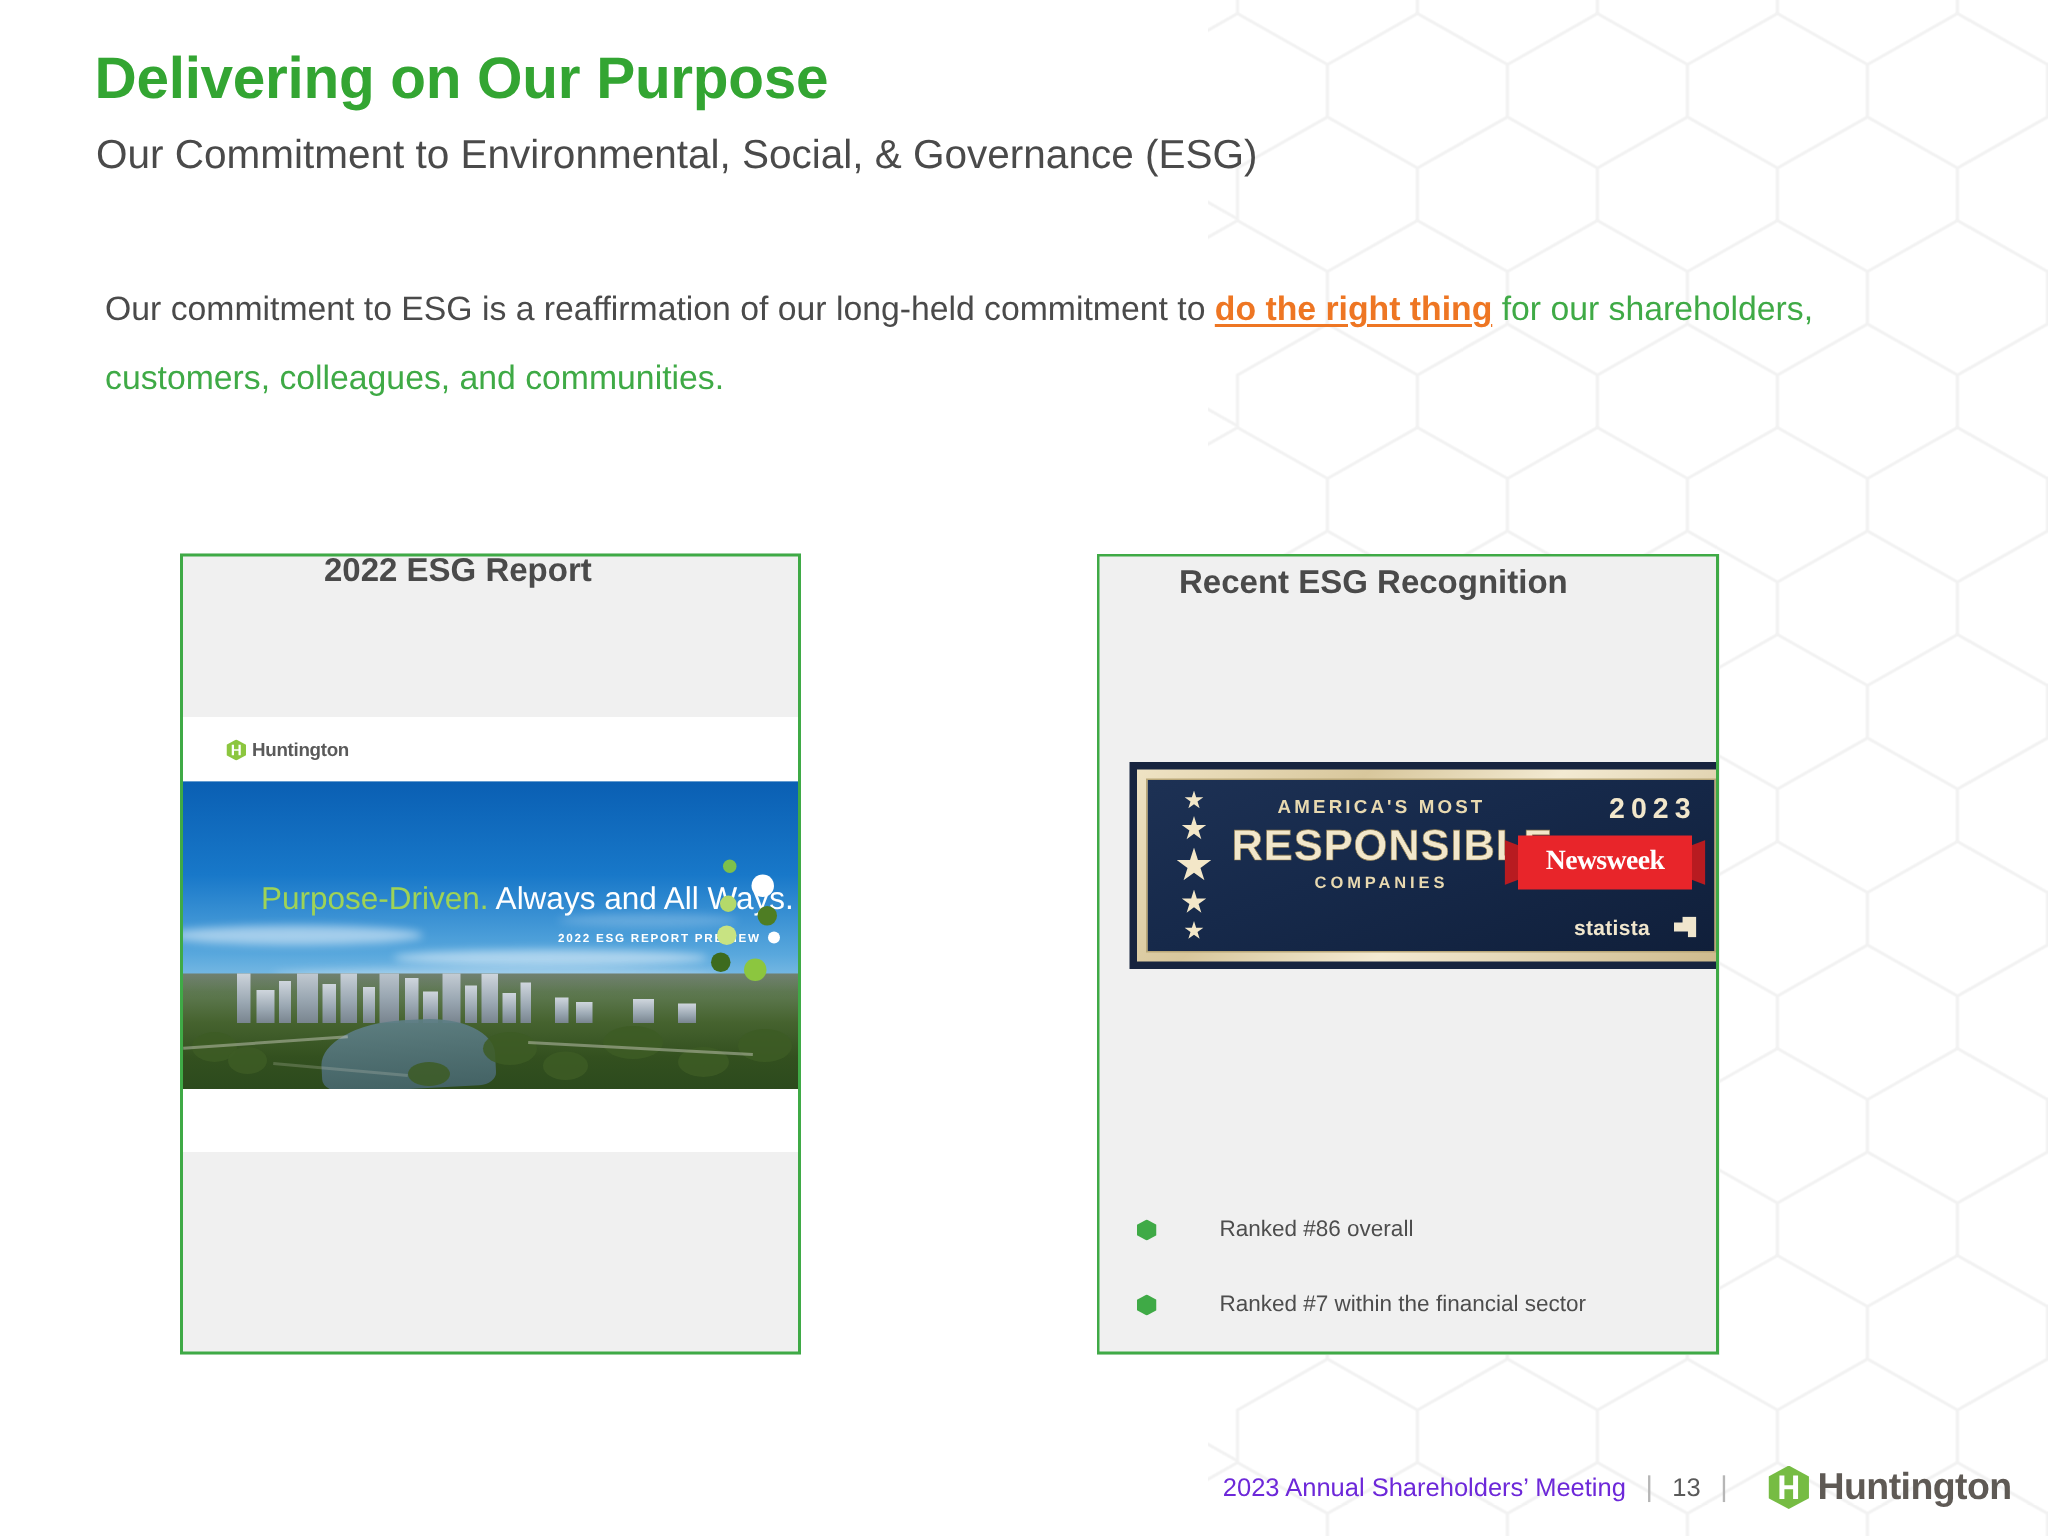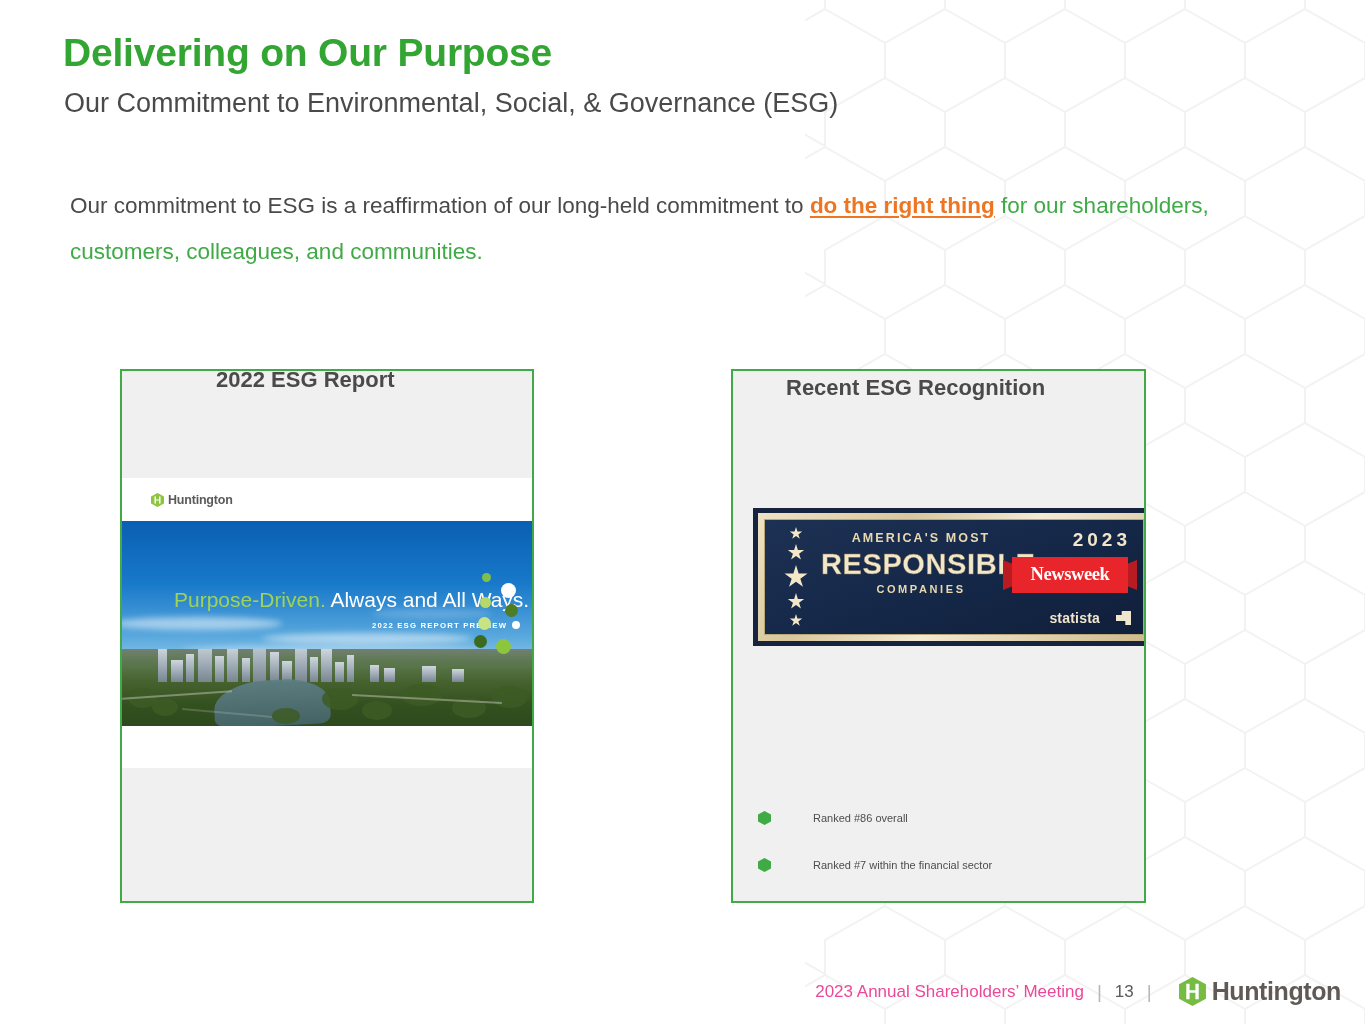--- a/index.html
+++ b/index.html
@@ -325,36 +325,36 @@
     display: flex;
     align-items: center;
     margin-bottom: 33px;
   }
   .hexbullet {
     width: 13px; height: 14px;
     flex: 0 0 auto;
     margin-right: 42px;
   }
   .bullet-text {
-    font-size: 11px;
+    font-size: 15px;
     color: #4d4d4d;
   }
 
   
   #footer {
     position: absolute;
     right: 24px; bottom: 18px;
     display: flex;
     align-items: center;
     gap: 0px;
     z-index: 6;
   }
   #footer .ftxt {
     font-size: 17px;
-    color: #ec4899;
+    color: #6d28d9;
   }
   #footer .sep {
     color: #b6b6b6;
     font-size: 19px;
     margin: 0 13px;
   }
   #footer .page {
     font-size: 17px;
     color: #5a5a5a;
   }

